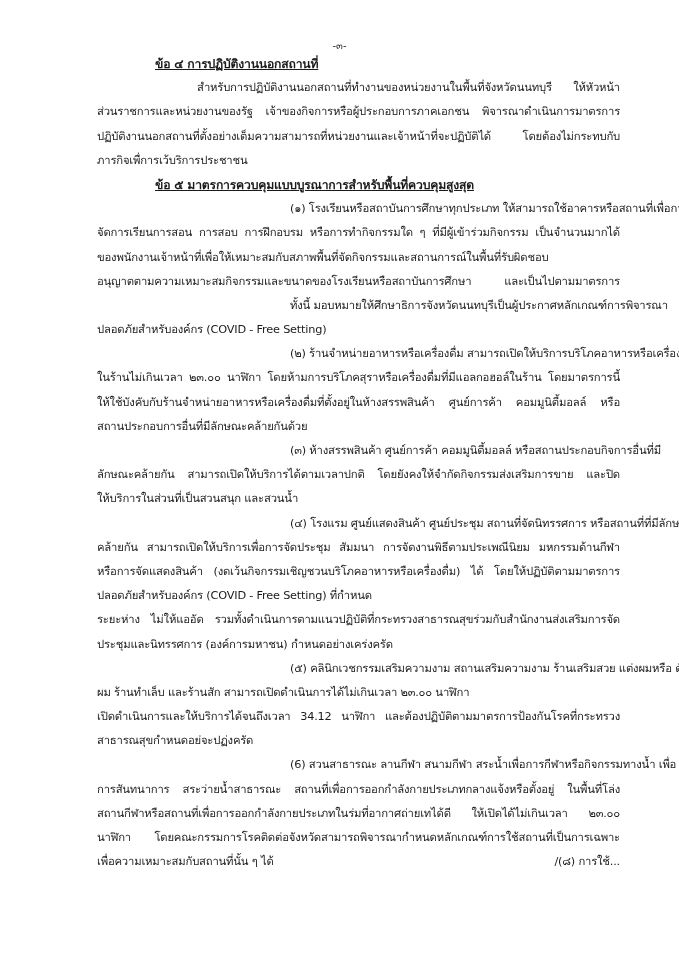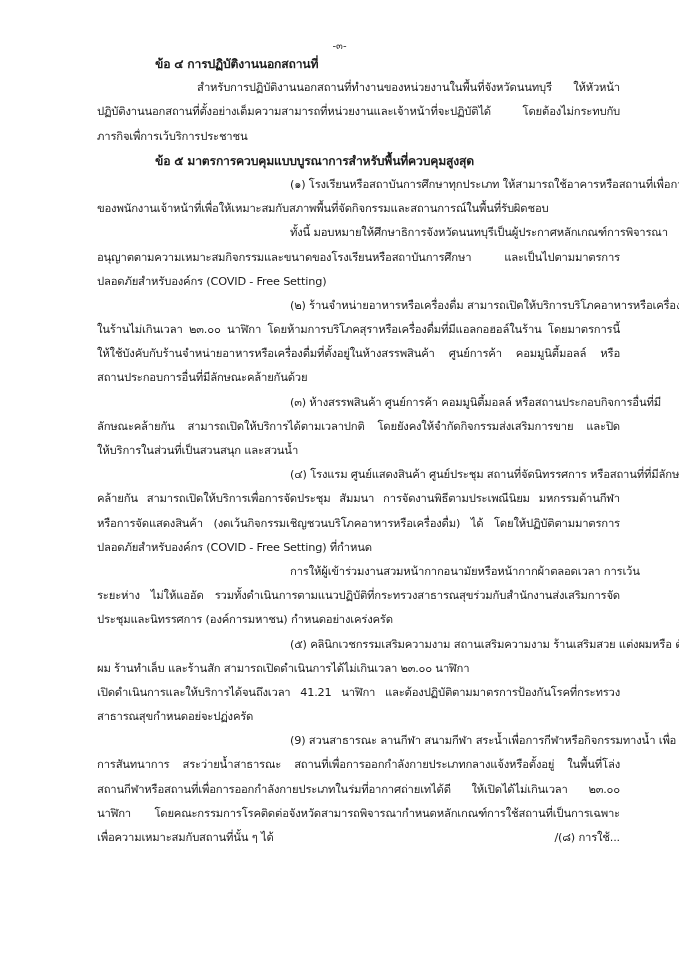--- a/index.html
+++ b/index.html
@@ -40,75 +40,77 @@
     .line {
       display: block;
       white-space: nowrap;
       overflow: visible;
       height: 24.2px;
     }
     .heading {
       font-weight: bold;
       font-size: 12.2px;
       padding-left: 58px;
+      text-decoration: underline;
     }
     .indent1 { padding-left: 100px; }
     .indent2 { padding-left: 193px; }
     .just { text-align: justify; text-align-last: justify; }
     .split {
       display: flex;
       justify-content: space-between;
     }
   </style>
 </head>
 <body>
 
 <div class="page">
 
   <div class="page-number">-๓-</div>
 
   <div class="body-text" style="top:52px;">
 
     <span class="line heading">ข้อ ๔ การปฏิบัติงานนอกสถานที่</span>
     <span class="line indent1 just">สำหรับการปฏิบัติงานนอกสถานที่ทำงานของหน่วยงานในพื้นที่จังหวัดนนทบุรี ให้หัวหน้า</span>
+    <span class="line just">ส่วนราชการและหน่วยงานของรัฐ เจ้าของกิจการหรือผู้ประกอบการภาคเอกชน พิจารณาดำเนินการมาตรการ</span>
     <span class="line just">ปฏิบัติงานนอกสถานที่ตั้งอย่างเต็มความสามารถที่หน่วยงานและเจ้าหน้าที่จะปฏิบัติได้ โดยต้องไม่กระทบกับ</span>
     <span class="line">ภารกิจเพื่การเว้บริการประชาชน</span>
 
     <span class="line heading">ข้อ ๕ มาตรการควบคุมแบบบูรณาการสำหรับพื้นที่ควบคุมสูงสุด</span>
 
     <span class="line indent2 just">(๑)  โรงเรียนหรือสถาบันการศึกษาทุกประเภท ให้สามารถใช้อาคารหรือสถานที่เพื่อการ</span>
+    <span class="line just">จัดการเรียนการสอน การสอบ การฝึกอบรม หรือการทำกิจกรรมใด ๆ ที่มีผู้เข้าร่วมกิจกรรม เป็นจำนวนมากได้</span>
     <span class="line">ของพนักงานเจ้าหน้าที่เพื่อให้เหมาะสมกับสภาพพื้นที่จัดกิจกรรมและสถานการณ์ในพื้นที่รับผิดชอบ</span>
+    <span class="line just">อนุญาตตามความเหมาะสมกิจกรรมและขนาดของโรงเรียนหรือสถาบันการศึกษา และเป็นไปตามมาตรการ</span>
     <span class="line indent2 just">ทั้งนี้ มอบหมายให้ศึกษาธิการจังหวัดนนทบุรีเป็นผู้ประกาศหลักเกณฑ์การพิจารณา</span>
-    <span class="line just">อนุญาตตามความเหมาะสมกิจกรรมและขนาดของโรงเรียนหรือสถาบันการศึกษา และเป็นไปตามมาตรการ</span>
     <span class="line">ปลอดภัยสำหรับองค์กร (COVID - Free Setting)</span>
 
     <span class="line indent2 just">(๒)  ร้านจำหน่ายอาหารหรือเครื่องดื่ม สามารถเปิดให้บริการบริโภคอาหารหรือเครื่องดื่ม</span>
     <span class="line just">ในร้านไม่เกินเวลา ๒๓.๐๐ นาฬิกา โดยห้ามการบริโภคสุราหรือเครื่องดื่มที่มีแอลกอฮอล์ในร้าน โดยมาตรการนี้</span>
     <span class="line just">ให้ใช้บังคับกับร้านจำหน่ายอาหารหรือเครื่องดื่มที่ตั้งอยู่ในห้างสรรพสินค้า ศูนย์การค้า คอมมูนิตี้มอลล์ หรือ</span>
     <span class="line">สถานประกอบการอื่นที่มีลักษณะคล้ายกันด้วย</span>
 
     <span class="line indent2 just">(๓)  ห้างสรรพสินค้า ศูนย์การค้า คอมมูนิตี้มอลล์ หรือสถานประกอบกิจการอื่นที่มี</span>
     <span class="line just">ลักษณะคล้ายกัน สามารถเปิดให้บริการได้ตามเวลาปกติ โดยยังคงให้จำกัดกิจกรรมส่งเสริมการขาย และปิด</span>
     <span class="line">ให้บริการในส่วนที่เป็นสวนสนุก และสวนน้ำ</span>
 
     <span class="line indent2 just">(๔)  โรงแรม ศูนย์แสดงสินค้า ศูนย์ประชุม สถานที่จัดนิทรรศการ หรือสถานที่ที่มีลักษณะ</span>
     <span class="line just">คล้ายกัน สามารถเปิดให้บริการเพื่อการจัดประชุม สัมมนา การจัดงานพิธีตามประเพณีนิยม มหกรรมด้านกีฬา</span>
     <span class="line just">หรือการจัดแสดงสินค้า (งดเว้นกิจกรรมเชิญชวนบริโภคอาหารหรือเครื่องดื่ม) ได้ โดยให้ปฏิบัติตามมาตรการ</span>
     <span class="line">ปลอดภัยสำหรับองค์กร (COVID - Free Setting) ที่กำหนด</span>
-    <span class="line indent2 just">การให้ผู้เข้าร่วมงานสวมหน้ากากอนามัยหรือหน้ากากผ้าตลอดเวลา การเว้น</span>
     <span class="line just">ระยะห่าง ไม่ให้แออัด รวมทั้งดำเนินการตามแนวปฏิบัติที่กระทรวงสาธารณสุขร่วมกับสำนักงานส่งเสริมการจัด</span>
     <span class="line">ประชุมและนิทรรศการ (องค์การมหาชน) กำหนดอย่างเคร่งครัด</span>
 
     <span class="line indent2 just">(๕)  คลินิกเวชกรรมเสริมความงาม สถานเสริมความงาม ร้านเสริมสวย แต่งผมหรือ ตัด</span>
     <span class="line">ผม ร้านทำเล็บ และร้านสัก สามารถเปิดดำเนินการได้ไม่เกินเวลา ๒๓.๐๐ นาฬิกา</span>
 
-    <span class="line just">เปิดดำเนินการและให้บริการได้จนถึงเวลา 41.21 นาฬิกา และต้องปฏิบัติตามมาตรการป้องกันโรคที่กระทรวง</span>
+    <span class="line just">เปิดดำเนินการและให้บริการได้จนถึงเวลา 34.12 นาฬิกา และต้องปฏิบัติตามมาตรการป้องกันโรคที่กระทรวง</span>
     <span class="line">สาธารณสุขกำหนดอย่จะปฏ่งครัด</span>
 
-    <span class="line indent2 just">(9)  สวนสาธารณะ ลานกีฬา สนามกีฬา สระน้ำเพื่อการกีฬาหรือกิจกรรมทางน้ำ เพื่อ</span>
+    <span class="line indent2 just">(6)  สวนสาธารณะ ลานกีฬา สนามกีฬา สระน้ำเพื่อการกีฬาหรือกิจกรรมทางน้ำ เพื่อ</span>
     <span class="line just">การสันทนาการ สระว่ายน้ำสาธารณะ สถานที่เพื่อการออกกำลังกายประเภทกลางแจ้งหรือตั้งอยู่ ในพื้นที่โล่ง</span>
     <span class="line just">สถานกีฬาหรือสถานที่เพื่อการออกกำลังกายประเภทในร่มที่อากาศถ่ายเทได้ดี ให้เปิดได้ไม่เกินเวลา ๒๓.๐๐</span>
     <span class="line just">นาฬิกา โดยคณะกรรมการโรคติดต่อจังหวัดสามารถพิจารณากำหนดหลักเกณฑ์การใช้สถานที่เป็นการเฉพาะ</span>
     <span class="line split">
       <span>เพื่อความเหมาะสมกับสถานที่นั้น ๆ ได้</span>
       <span>/(๘) การใช้...</span>
     </span>
   </div>
 </div>
 

